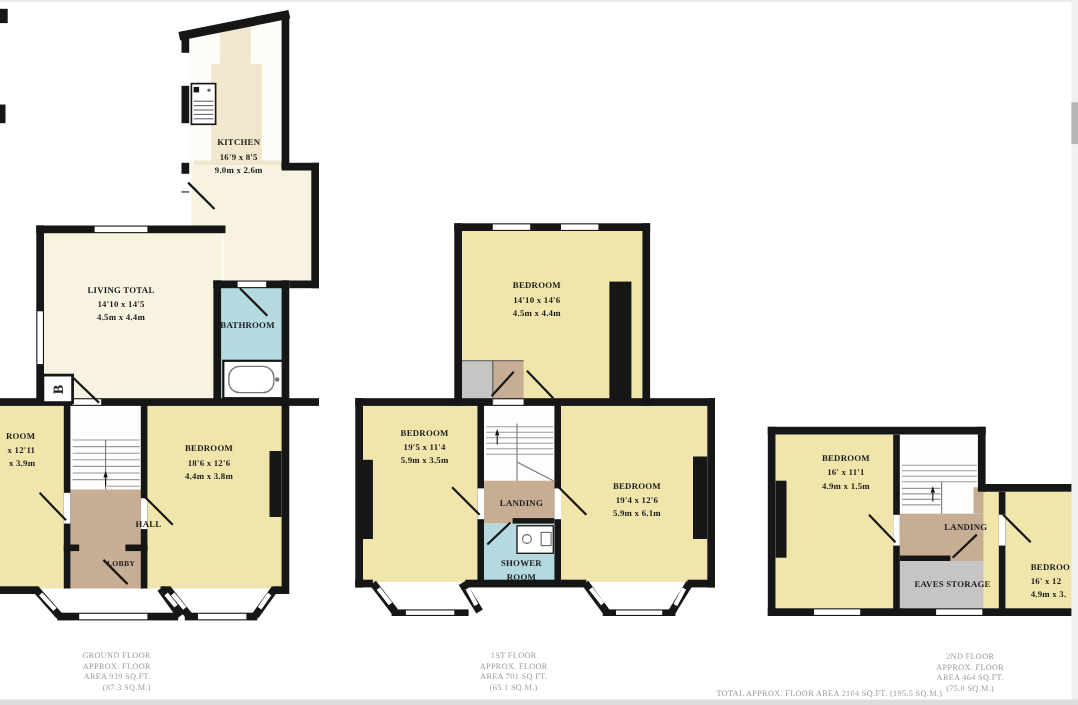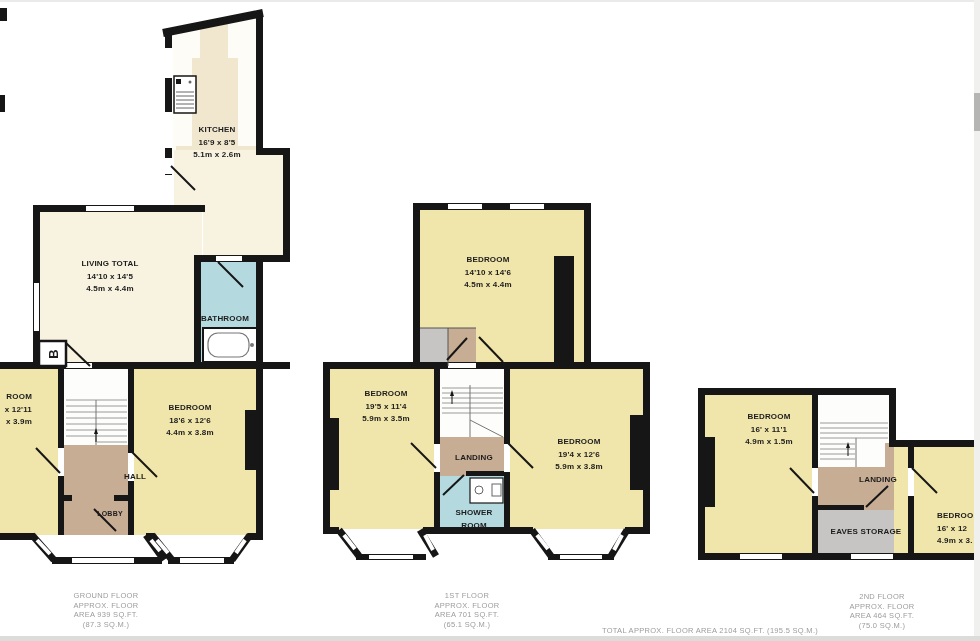--- a/index.html
+++ b/index.html
@@ -1,26 +1,26 @@
 <!DOCTYPE html>
 <html><head>
 <meta charset="utf-8">
 <style>
   html,body{margin:0;padding:0;background:#fff;}
   #frame{position:relative;width:980px;height:641px;background:#ffffff;overflow:hidden;
-         font-family:Liberation Sans, sans-serif;}
+         font-family:Liberation Serif, serif;}
   #plansvg{position:absolute;left:0;top:0;}
   .lbl{position:absolute;transform:translate(-50%,-50%);text-align:center;font-weight:bold;
        font-size:8px;line-height:12.5px;letter-spacing:0.2px;color:#1c1c1c;white-space:nowrap;}
   .lbl.small{font-size:7px;line-height:9px;}
   .lbl.noctr{transform:none;}
   .cap{position:absolute;transform:translateX(-50%);text-align:center;font-size:7.5px;
        line-height:9.5px;color:#9c9c9c;letter-spacing:0.3px;white-space:nowrap;}
   .total{position:absolute;transform:translateX(-50%);font-size:7.5px;color:#9c9c9c;
-       letter-spacing:0.3px;white-space:nowrap;}
+       letter-spacing:0.3px;white-space:nowrap;margin-left:44px;}
   .boiler{position:absolute;font-weight:bold;font-size:13px;color:#1c1c1c;
        transform:translate(-50%,-50%) rotate(-90deg);}
 </style>
 </head>
 <body>
 
 <div id="frame">
 
 <svg id="plansvg" width="980" height="641" viewBox="0 0 980 641" xmlns="http://www.w3.org/2000/svg">
 
@@ -262,62 +262,62 @@
     <rect x="974" y="93" width="6" height="38" fill="#b5b5b3"></rect>
     <rect x="0" y="636" width="980" height="5" fill="#dcdcda"></rect>
     <rect x="0" y="8" width="7" height="13" fill="#161616"></rect>
     <rect x="0" y="95" width="5" height="17" fill="#161616"></rect>
   </g>
 </svg>
 
   <div class="lbl" style="left:217px;top:143px;">
     <div>KITCHEN</div>
     <div>16'9 x 8'5</div>
-    <div>5.1m x 2.6m</div>
+    <div>9.0m x 2.6m</div>
   </div>
   <div class="lbl" style="left:110px;top:277px;">
     <div>LIVING TOTAL</div>
     <div>14'10 x 14'5</div>
     <div>4.5m x 4.4m</div>
   </div>
-  <div class="lbl" style="left:225px;top:319px;">BATHROOM</div>
+  <div class="lbl" style="left:225px;top:296px;">BATHROOM</div>
   <div class="lbl noctr" style="left:-70px;top:391px;width:102px;text-align:right;">
     <div>ROOM</div>
     <div>x 12'11</div>
     <div>x 3.9m</div>
   </div>
   <div class="lbl" style="left:190px;top:421px;">
     <div>BEDROOM</div>
     <div>18'6 x 12'6</div>
     <div>4.4m x 3.8m</div>
   </div>
   <div class="lbl" style="left:103px;top:477px;margin-left:32px;">HALL</div>
   <div class="lbl small" style="left:110px;top:513px;">LOBBY</div>
   <div class="boiler" style="left:53px;top:354px;">B</div>
-  <div class="cap" style="left:106px;top:591px;">
+  <div class="cap" style="left:106px;top:591px;text-align:right;">
     <div>GROUND FLOOR</div>
     <div>APPROX. FLOOR</div>
     <div>AREA 939 SQ.FT.</div>
     <div>(87.3 SQ.M.)</div>
   </div>
 
   <div class="lbl" style="left:488px;top:273px;">
     <div>BEDROOM</div>
     <div>14'10 x 14'6</div>
     <div>4.5m x 4.4m</div>
   </div>
   <div class="lbl" style="left:386px;top:407px;">
     <div>BEDROOM</div>
     <div>19'5 x 11'4</div>
     <div>5.9m x 3.5m</div>
   </div>
   <div class="lbl" style="left:579px;top:455px;">
     <div>BEDROOM</div>
     <div>19'4 x 12'6</div>
-    <div>5.9m x 3.8m</div>
+    <div>5.9m x 6.1m</div>
   </div>
   <div class="lbl" style="left:474px;top:458px;">LANDING</div>
   <div class="lbl" style="left:474px;top:519px;">
     <div>SHOWER</div>
     <div>ROOM</div>
   </div>
   <div class="cap" style="left:467px;top:591px;">
     <div>1ST FLOOR</div>
     <div>APPROX. FLOOR</div>
     <div>AREA 701 SQ.FT.</div>

